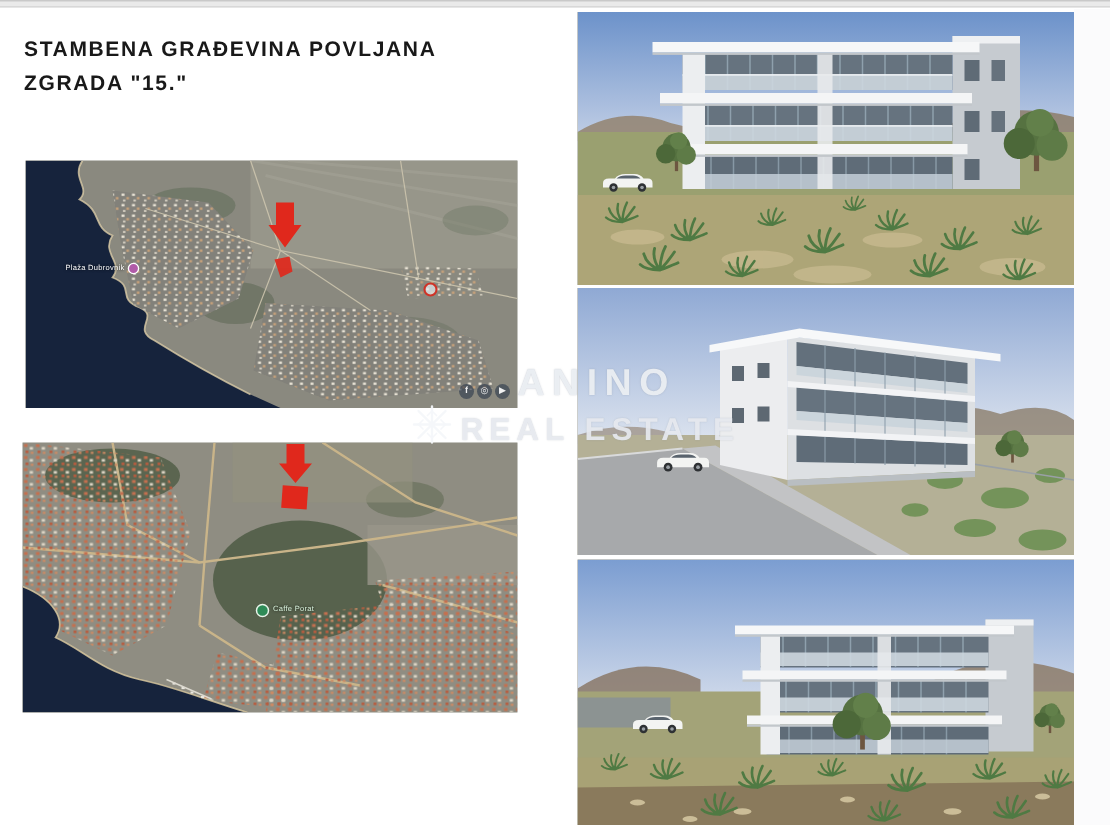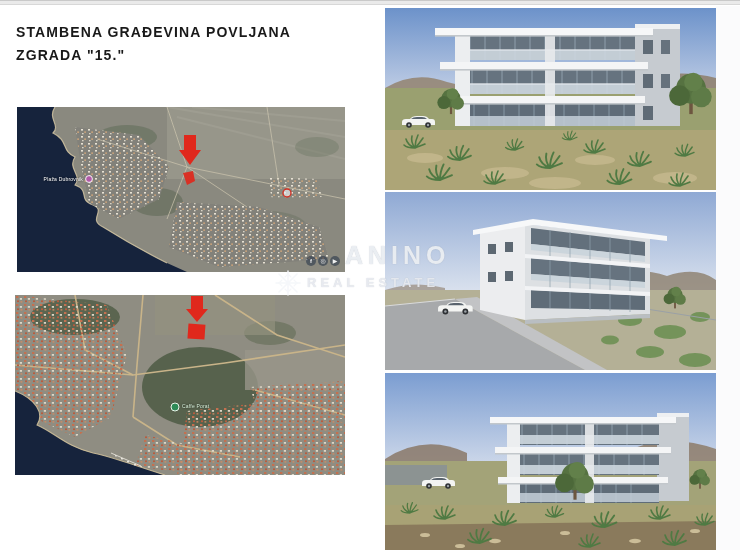--- a/index.html
+++ b/index.html
@@ -23,21 +23,21 @@
   
   .wm{position:absolute;pointer-events:none;z-index:40;}
   .wm-row1{left:306px;top:241px;display:flex;align-items:center;}
   .wm-circles{display:flex;gap:2px;margin-right:5px;margin-top:10px;}
   .wm-circle{width:10px;height:10px;border-radius:50%;background:rgba(33,48,70,.55);
              color:rgba(255,255,255,.92);font-size:6px;line-height:10px;text-align:center;
              font-weight:bold;}
   .wm-name{font-size:25px;font-weight:bold;letter-spacing:5px;color:rgba(238,241,245,.92);
            text-shadow:0 0 1px rgba(130,140,155,.5);}
   .wm-row2{left:274px;top:269px;display:flex;align-items:flex-start;gap:5px;}
-  .wm-tagline{font-size:13px;font-weight:600;letter-spacing:4px;color:rgba(234,237,242,.88);
+  .wm-tagline{font-size:21px;font-weight:600;letter-spacing:4px;color:rgba(234,237,242,.88);
               text-shadow:0 0 1px rgba(140,150,162,.45);margin-top:6px;}
   .right-gutter{position:absolute;left:716px;top:6px;width:24px;height:544px;background:#fbfbfc;}
 </style>
 </head>
 <body>
 
 <div class="page">
   <div class="top-bar"></div>
 
   <header class="title-block">

